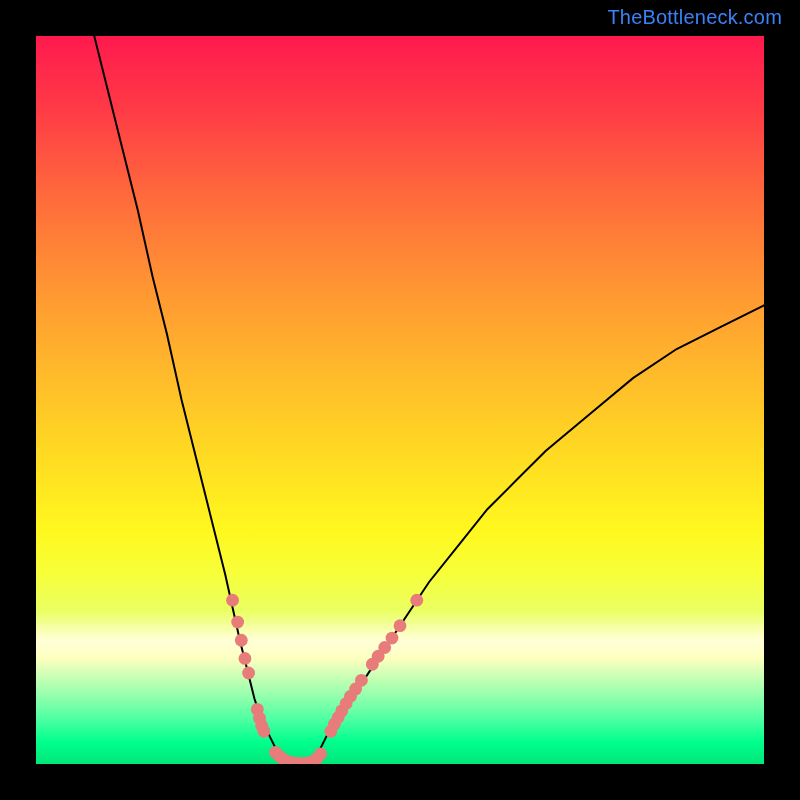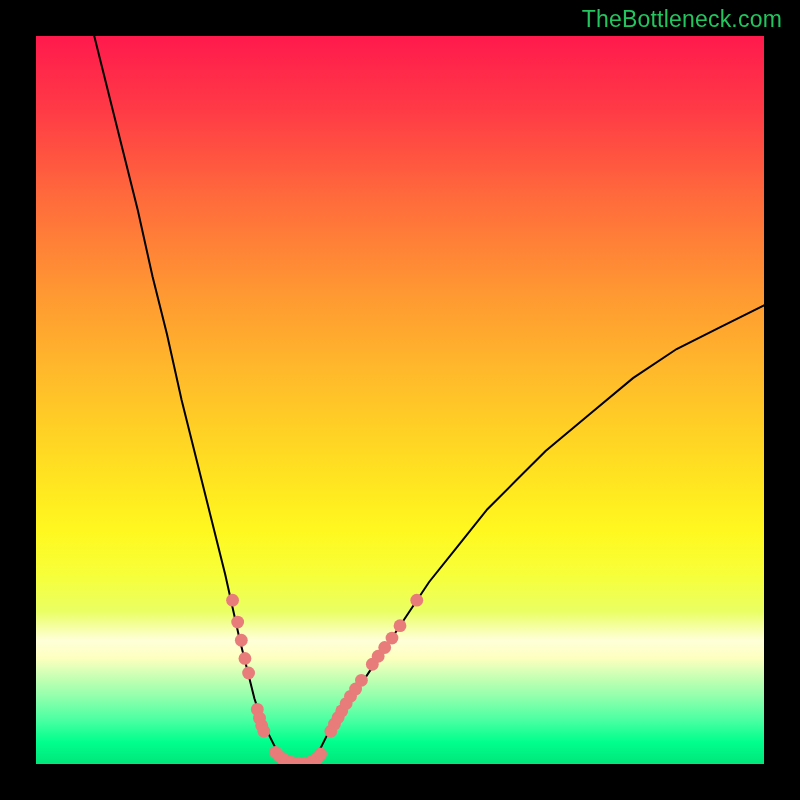--- a/index.html
+++ b/index.html
@@ -42,22 +42,22 @@
       #8cffac 91%,
       #4affa2 94%,
       #00ff8d 97%,
       #00e67a 100%
     );
   }
   .watermark {
     position: absolute;
     top: 6px;
     right: 18px;
-    color: #22c55e;
-    font-size: 23px;
+    color: #3b82f6;
+    font-size: 20px;
     letter-spacing: 0.2px;
     font-weight: 500;
     user-select: none;
   }
   svg.overlay {
     position: absolute;
     left: 0;
     top: 0;
     width: 728px;
     height: 728px;

